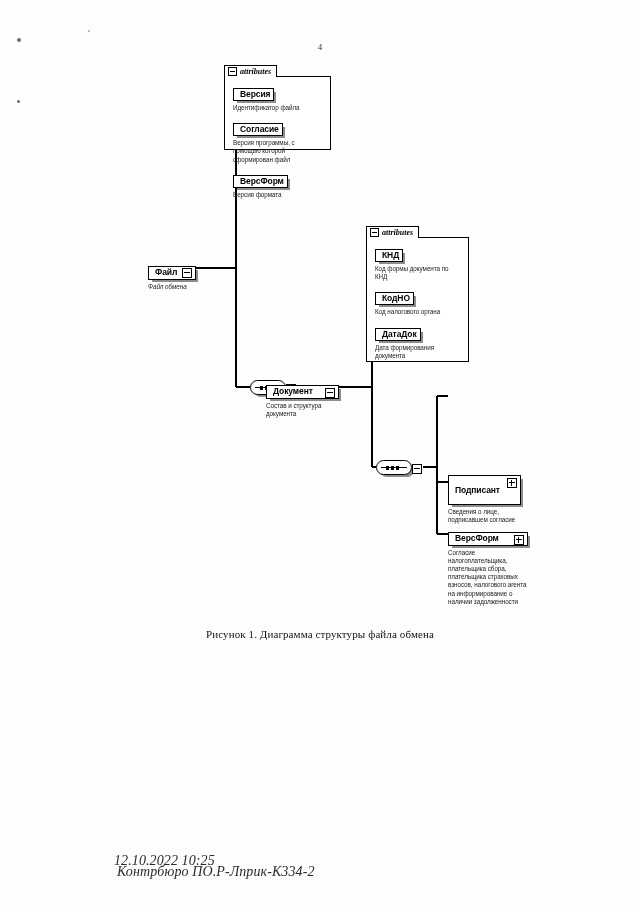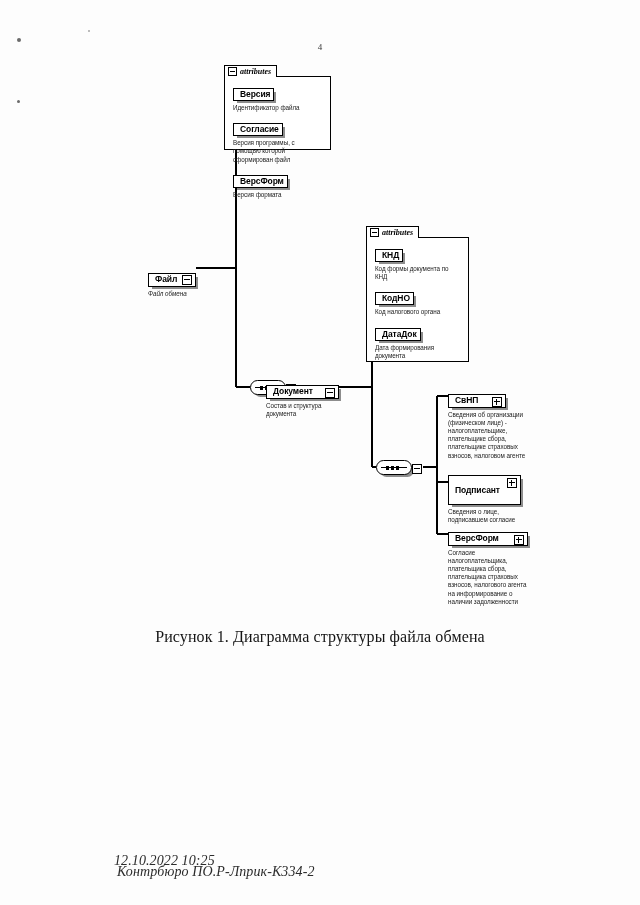--- a/index.html
+++ b/index.html
@@ -37,21 +37,21 @@
   .speck-a { left: 17px; top: 38px;  width: 4px; height: 4px; }
   .speck-b { left: 17px; top: 100px; width: 3px; height: 3px; }
   .speck-c { left: 88px; top: 30px;  width: 2px; height: 2px; opacity:.6;}
 
   .figure-caption {
     position: absolute;
     left: 0; right: 0;
     top: 628px;
     text-align: center;
     font-family: "Liberation Serif", serif;
-    font-size: 16px;
+    font-size: 11px;
     color: #141414;
     letter-spacing: .1px;
   }
 
   .footer {
     position: absolute;
     left: 114px;
     top: 855px;
     font-family: "Liberation Serif", serif;
     font-style: italic;
@@ -305,21 +305,21 @@
         <div class="attr-item">
           <span class="ebox">
             <span class="ename">ВерсФорм</span>
           </span>
           <div class="ncap">Версия формата</div>
         </div>
 
       </div>
     </div>
 
-    <div class="node" style="left:148px; top:268px;">
+    <div class="node" style="left:148px; top:261px;">
       <span class="ebox" style="height:14px;">
         <span class="ename">Файл</span>
         <span class="expander"></span>
       </span>
       <div class="ncap" style="font-style:italic;">Файл обмена</div>
     </div>
 
     <div class="seq" style="left:250px; top:380px;">
       <span class="seqline"></span>
       <span class="seqdots">
@@ -372,27 +372,20 @@
     <div class="seq" style="left:376px; top:460px;">
       <span class="seqline"></span>
       <span class="seqdots">
           <i></i>
           <i></i>
           <i></i>
         </span>
       <span class="seq-exp"></span>
     </div>
 
-    <div class="node" style="left:448px; top:389px;">
-      <span class="ebox" style="height:14px; width:58px;">
-        <span class="ename">СвНП</span>
-        <span class="expander plus" style="position:absolute; right:3px; top:2px;"></span>
-      </span>
-      <div class="ncap" style="width:90px;">Сведения об организации (физическом лице) - налогоплательщике, плательщике сбора, плательщике страховых взносов, налоговом агенте</div>
-    </div>
 
     <div class="node" style="left:448px; top:475px;">
       <span class="ebox" style="height:30px; width:73px;">
         <span class="ename">Подписант</span>
         <span class="expander plus" style="position:absolute; right:3px; top:2px;"></span>
       </span>
       <div class="ncap" style="width:84px;">Сведения о лице, подписавшем согласие</div>
     </div>
 
     <div class="node" style="left:448px; top:527px;">

